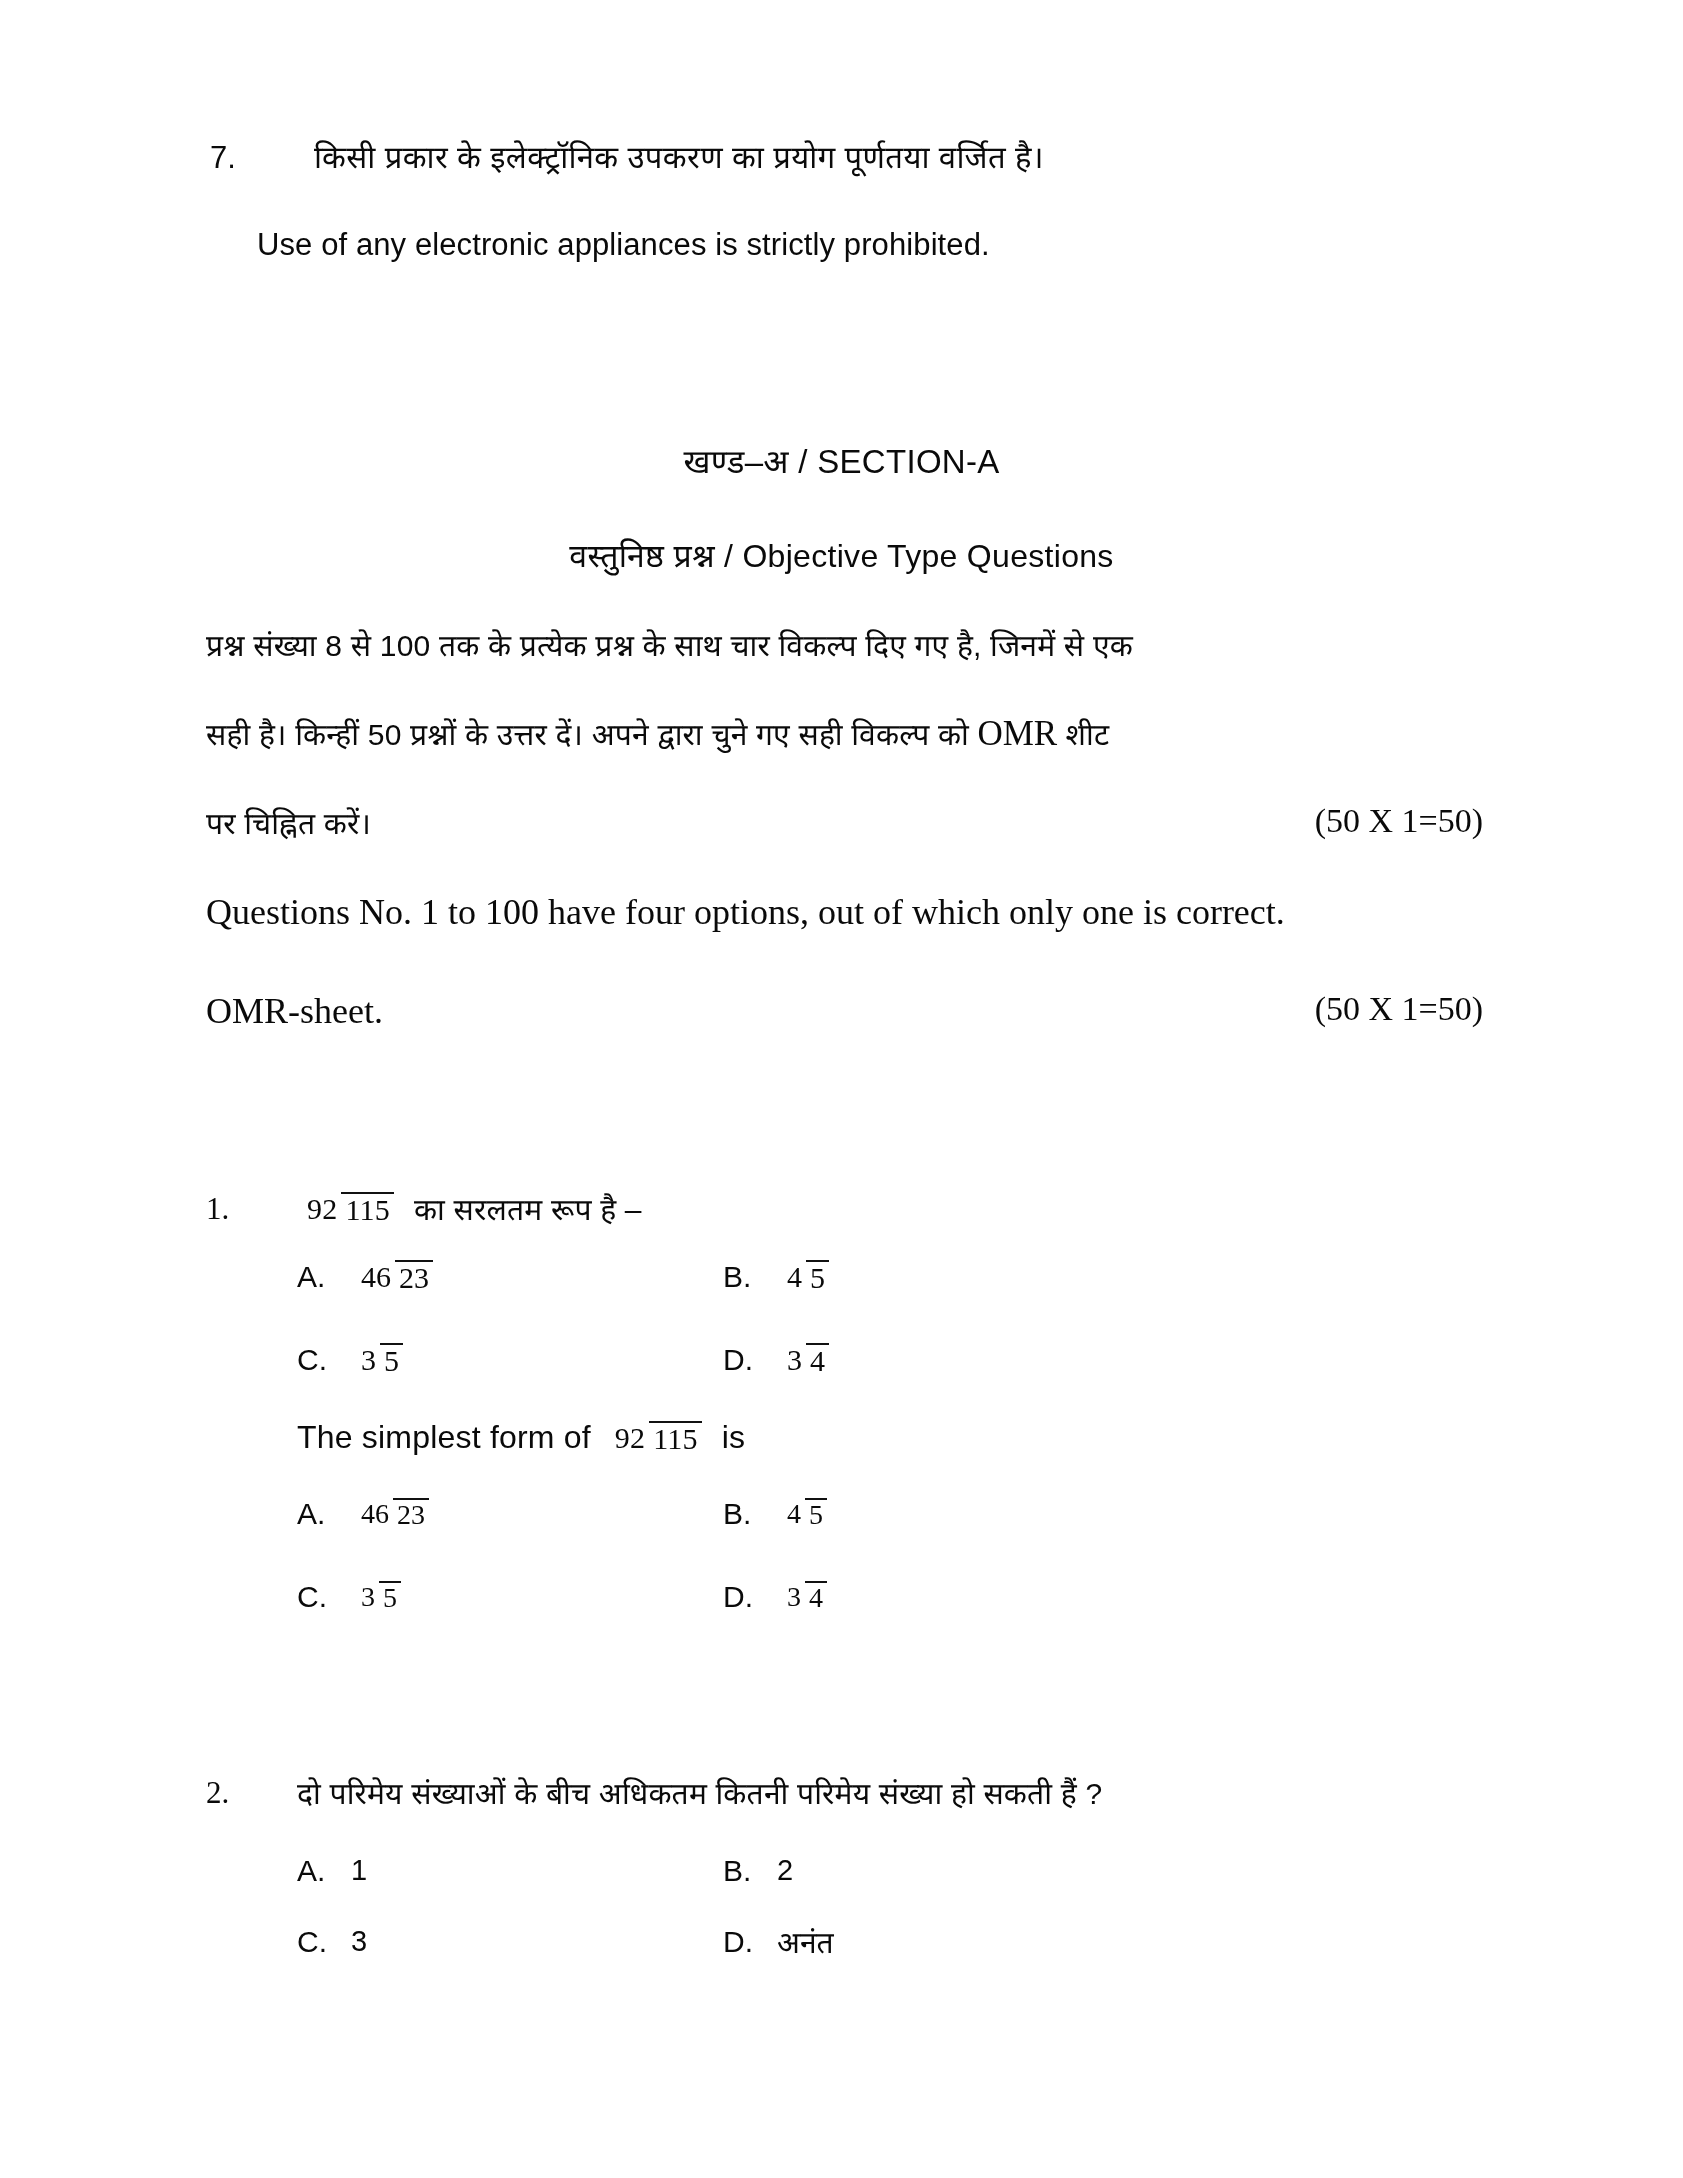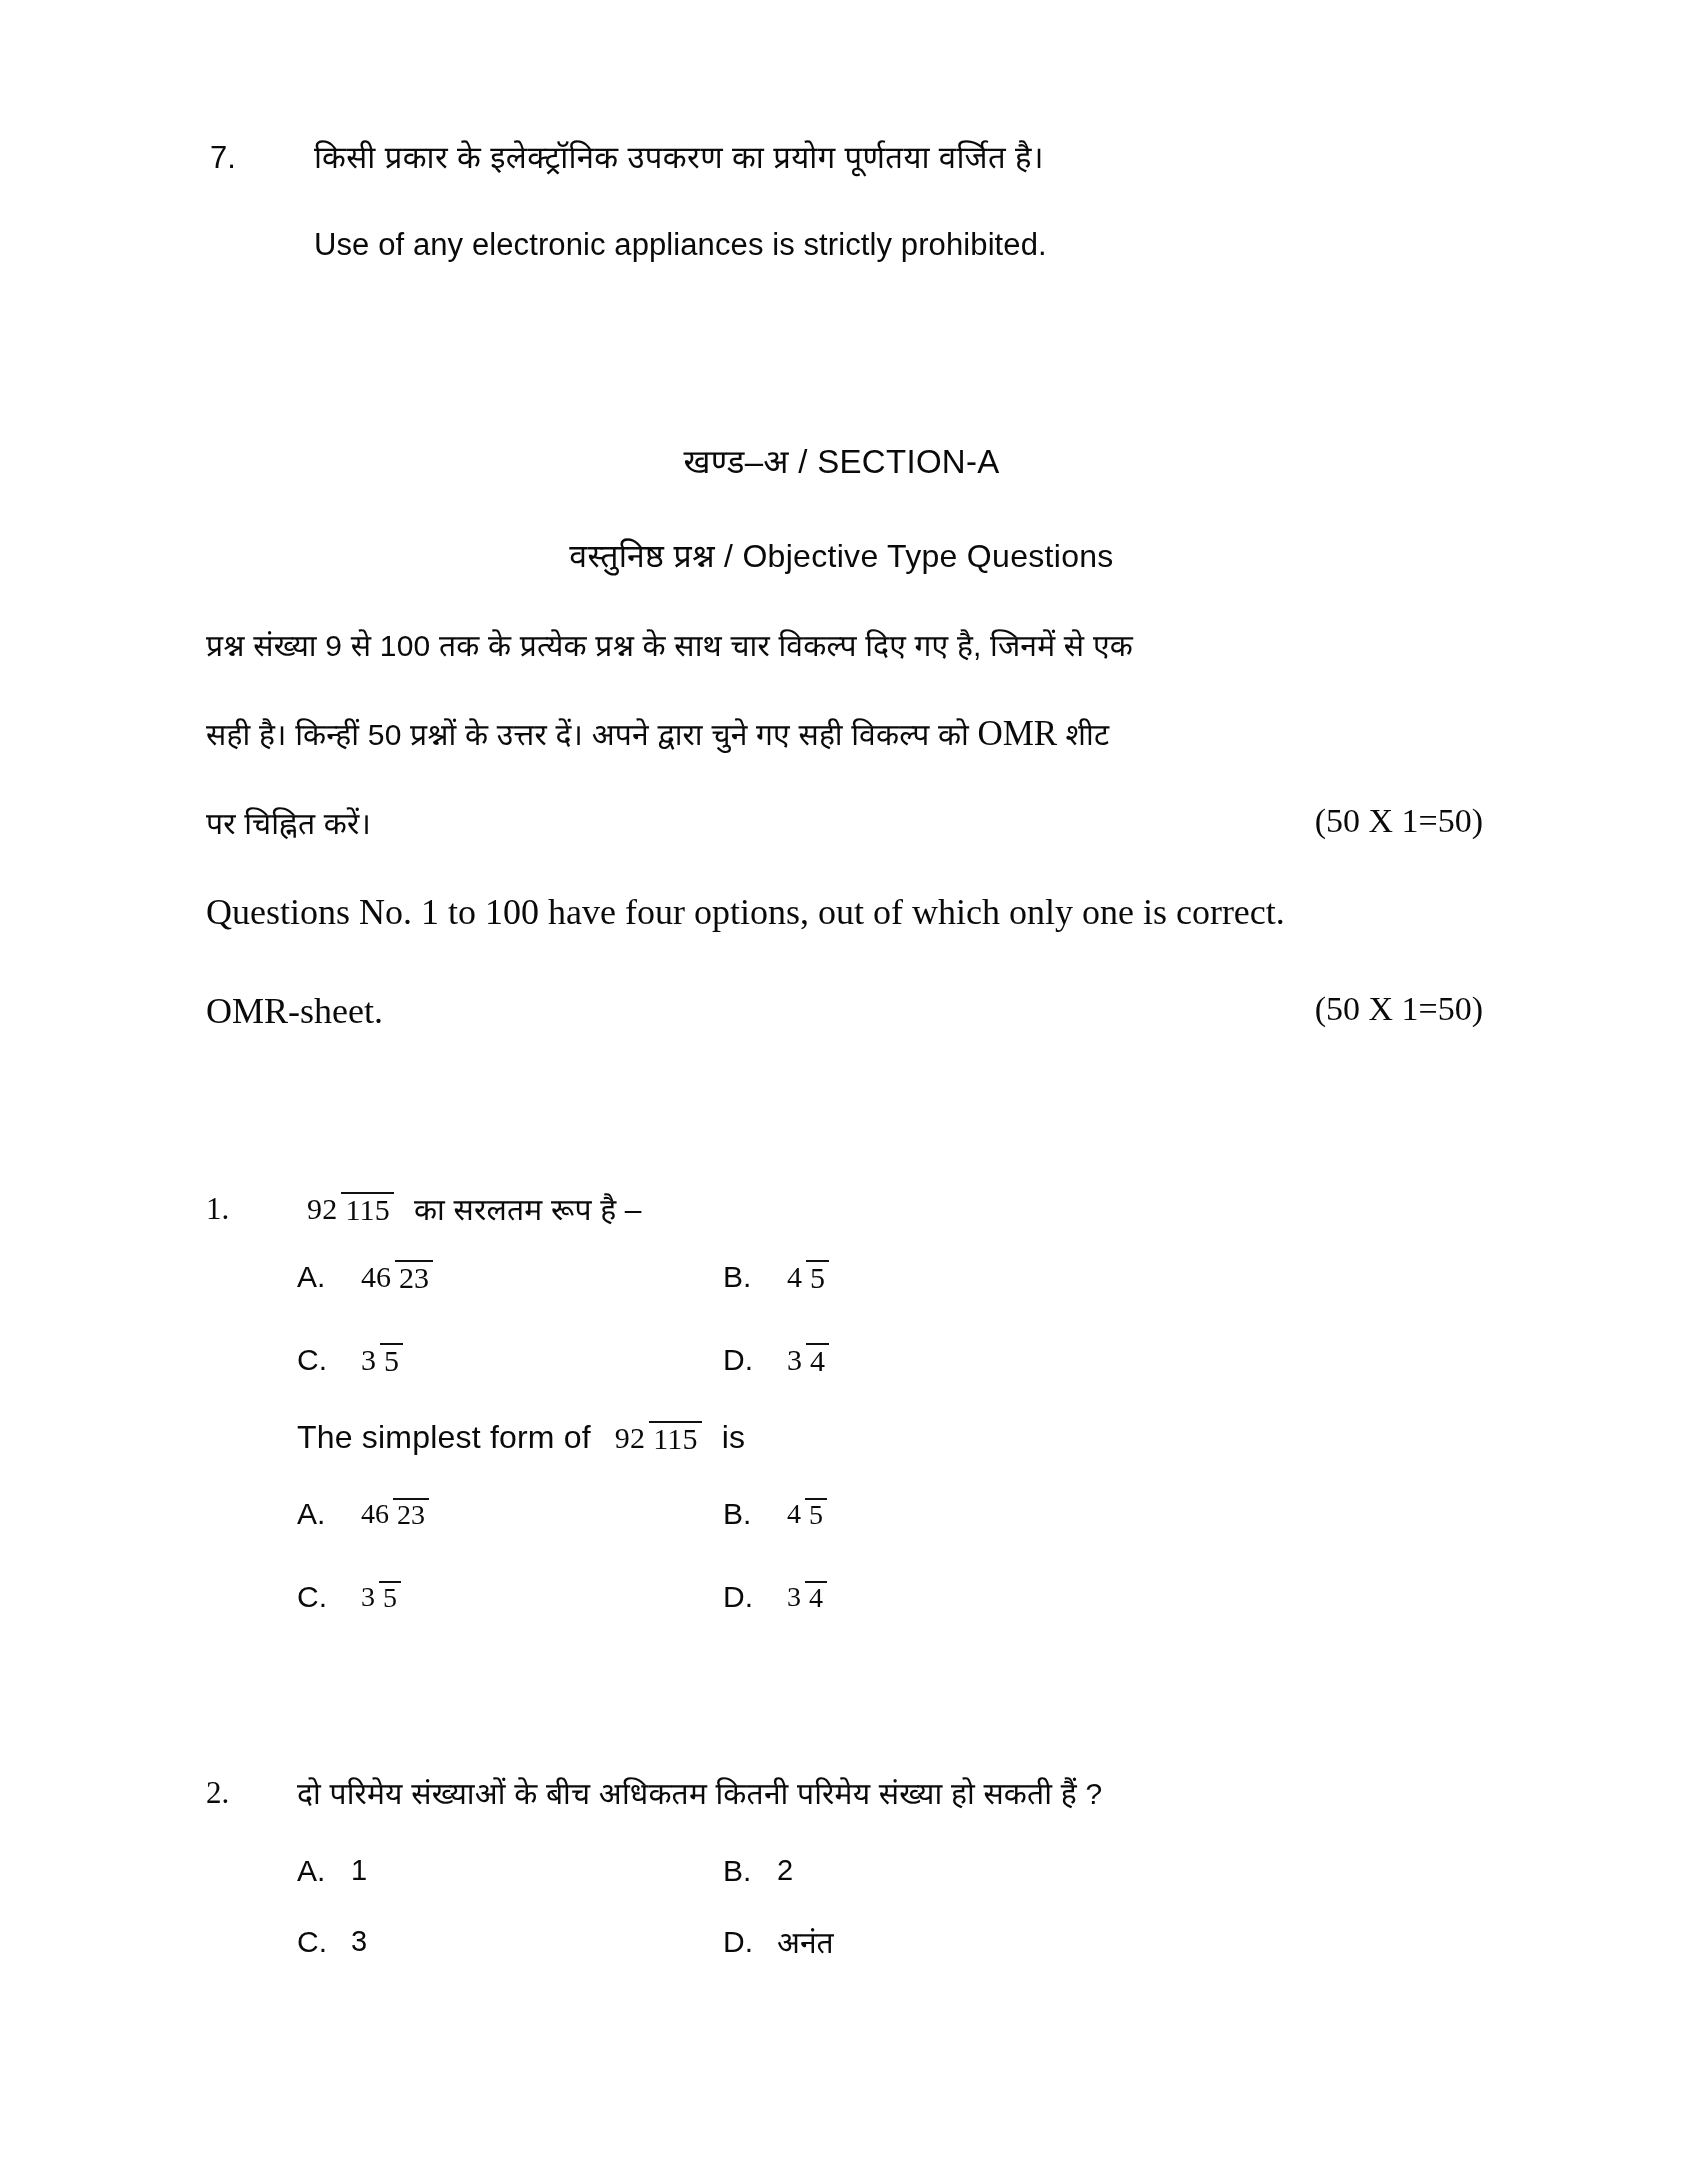--- a/index.html
+++ b/index.html
@@ -48,21 +48,21 @@
     font-size: 31px;
     line-height: 1.2;
   }
   .rule-hi {
     font-size: 31px;
     line-height: 1.25;
     letter-spacing: 0.4px;
   }
   .rule-en {
     margin-top: 48px;
-    margin-left: 104px;
+    margin-left: 47px;
     font-size: 31px;
     line-height: 1.25;
     letter-spacing: 0.1px;
   }
 
   
   .section-head {
     position: absolute;
     left: 0;
     width: 1683px;
@@ -186,21 +186,21 @@
       <div class="rule-hi devan">किसी प्रकार के इलेक्ट्रॉनिक उपकरण का प्रयोग पूर्णतया वर्जित है।</div>
     </div>
     <div class="rule-en sans">Use of any electronic appliances is strictly prohibited.</div>
   </div>
 
   <div class="section-head devan" id="section-a-heading">खण्ड–अ / SECTION-A</div>
   <div class="section-head devan" id="objective-heading">वस्तुनिष्ठ प्रश्न / Objective Type Questions</div>
 
   <div class="instr-hi devan" style="top: 624px;">
     <div class="instr-line">
-      <span class="txt">प्रश्न संख्या 9 से 100 तक के प्रत्येक प्रश्न के साथ चार विकल्प दिए गए है, जिनमें से एक</span>
+      <span class="txt">प्रश्न संख्या 8 से 100 तक के प्रत्येक प्रश्न के साथ चार विकल्प दिए गए है, जिनमें से एक</span>
     </div>
     <div class="instr-line">
       <span class="txt">सही है। किन्हीं 50 प्रश्नों के उत्तर दें। अपने द्वारा चुने गए सही विकल्प को</span>
       <span class="omr-serif">OMR</span>
       <span class="txt">शीट</span>
     </div>
     <div class="instr-line">
       <span class="txt">पर चिह्नित करें।</span>
       <span class="marks">(50 X 1=50)</span>
     </div>

